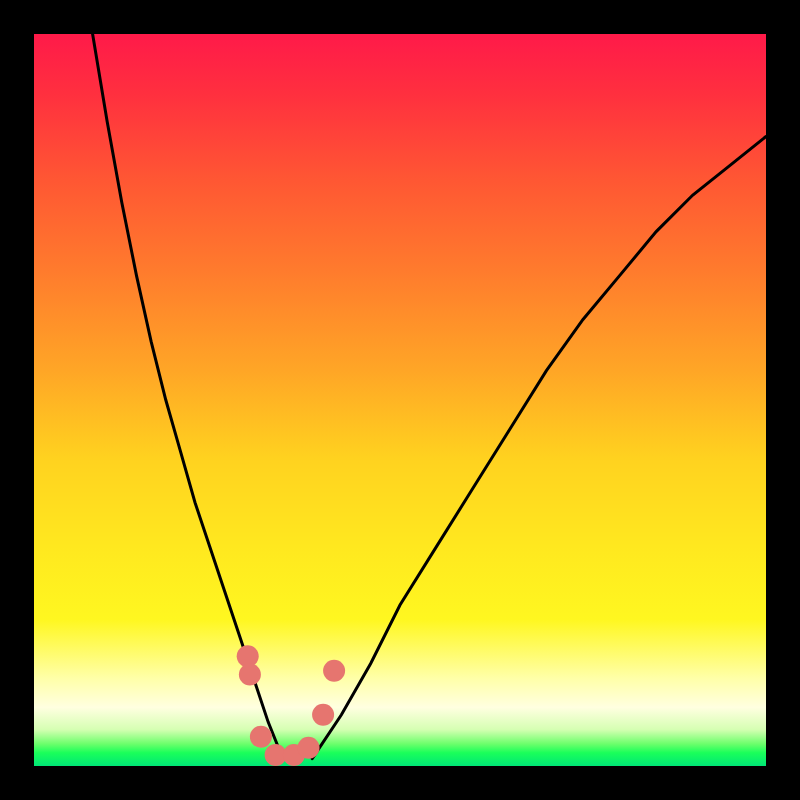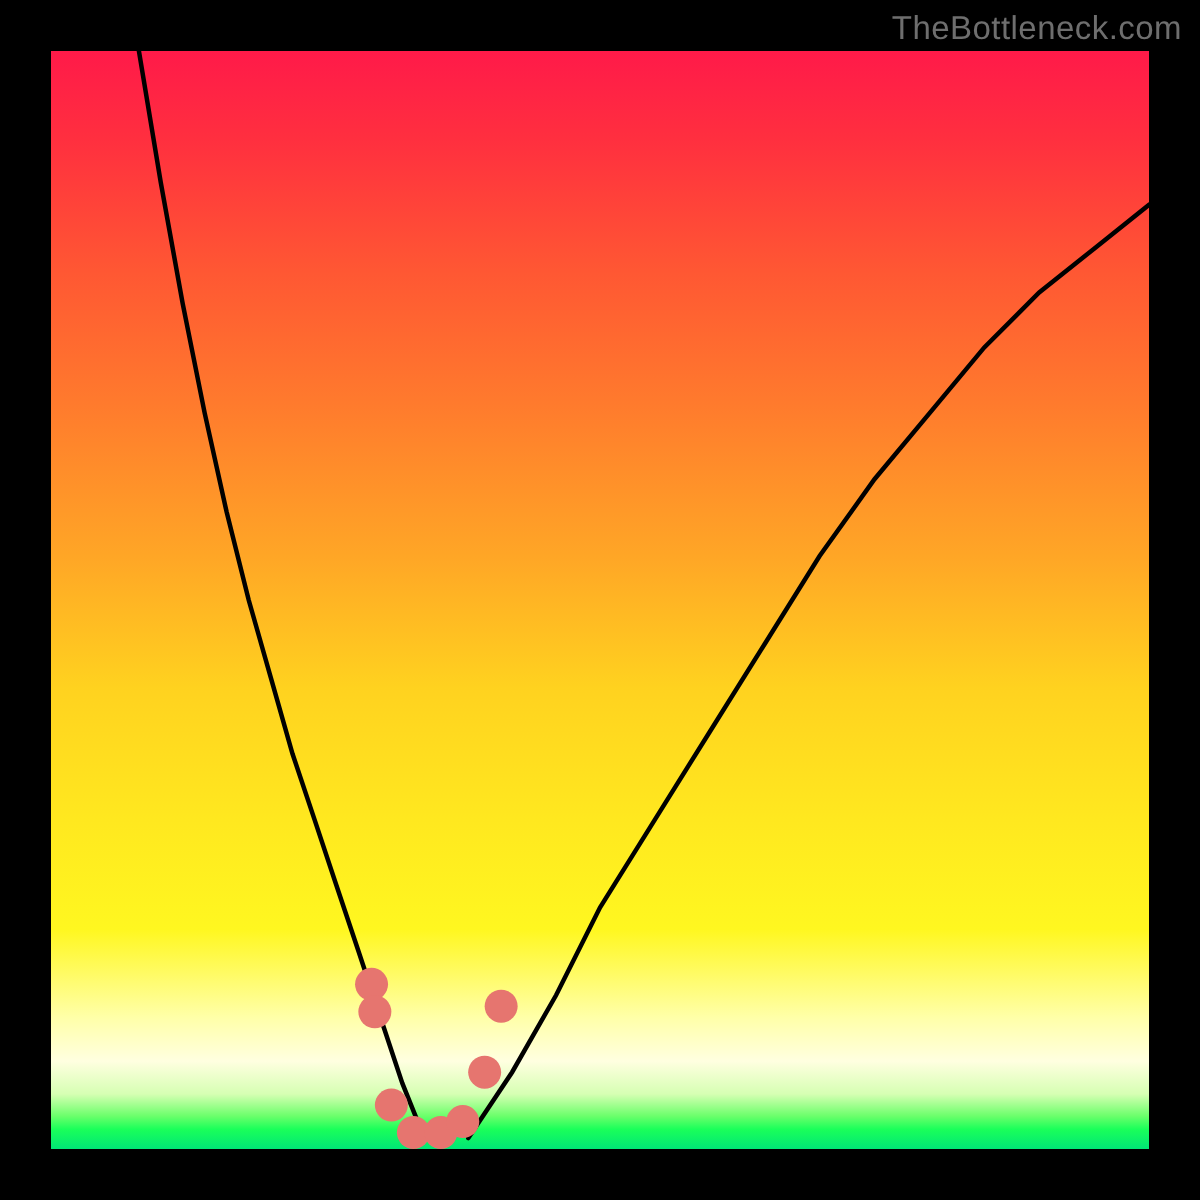--- a/index.html
+++ b/index.html
@@ -59,21 +59,20 @@
   }
   .dot {
     fill: #e6756f;
   }
 </style>
 </head>
 <body>
 
 <div class="frame">
 
-  <div class="watermark">TheBottleneck.com</div>
 
   <div class="plot">
     <svg class="curve-layer" viewBox="0 0 732 732" preserveAspectRatio="none">
       <path id="left-curve" fill="none" stroke="#000" stroke-width="3" stroke-linecap="round" d="M58.6 0.0 L73.2 87.8 L87.8 168.4 L102.5 241.6 L117.1 307.4 L131.8 366.0 L146.4 417.2 L161.0 468.5 L175.7 512.4 L190.3 556.3 L205.0 600.2 L219.6 644.2 L234.2 688.1 L248.9 724.7 "></path>
       <path id="right-curve" fill="none" stroke="#000" stroke-width="3" stroke-linecap="round" d="M278.2 724.7 L307.4 680.8 L336.7 629.5 L366.0 571.0 L402.6 512.4 L439.2 453.8 L475.8 395.3 L512.4 336.7 L549.0 285.5 L585.6 241.6 L622.2 197.6 L658.8 161.0 L695.4 131.8 L732.0 102.5 "></path>
       <g id="dots-group">
           <circle cx="213.7" cy="622.2" r="11" class="dot"></circle>
           <circle cx="215.9" cy="640.5" r="11" class="dot"></circle>
           <circle cx="226.9" cy="702.7" r="11" class="dot"></circle>
           <circle cx="241.6" cy="721.0" r="11" class="dot"></circle>

